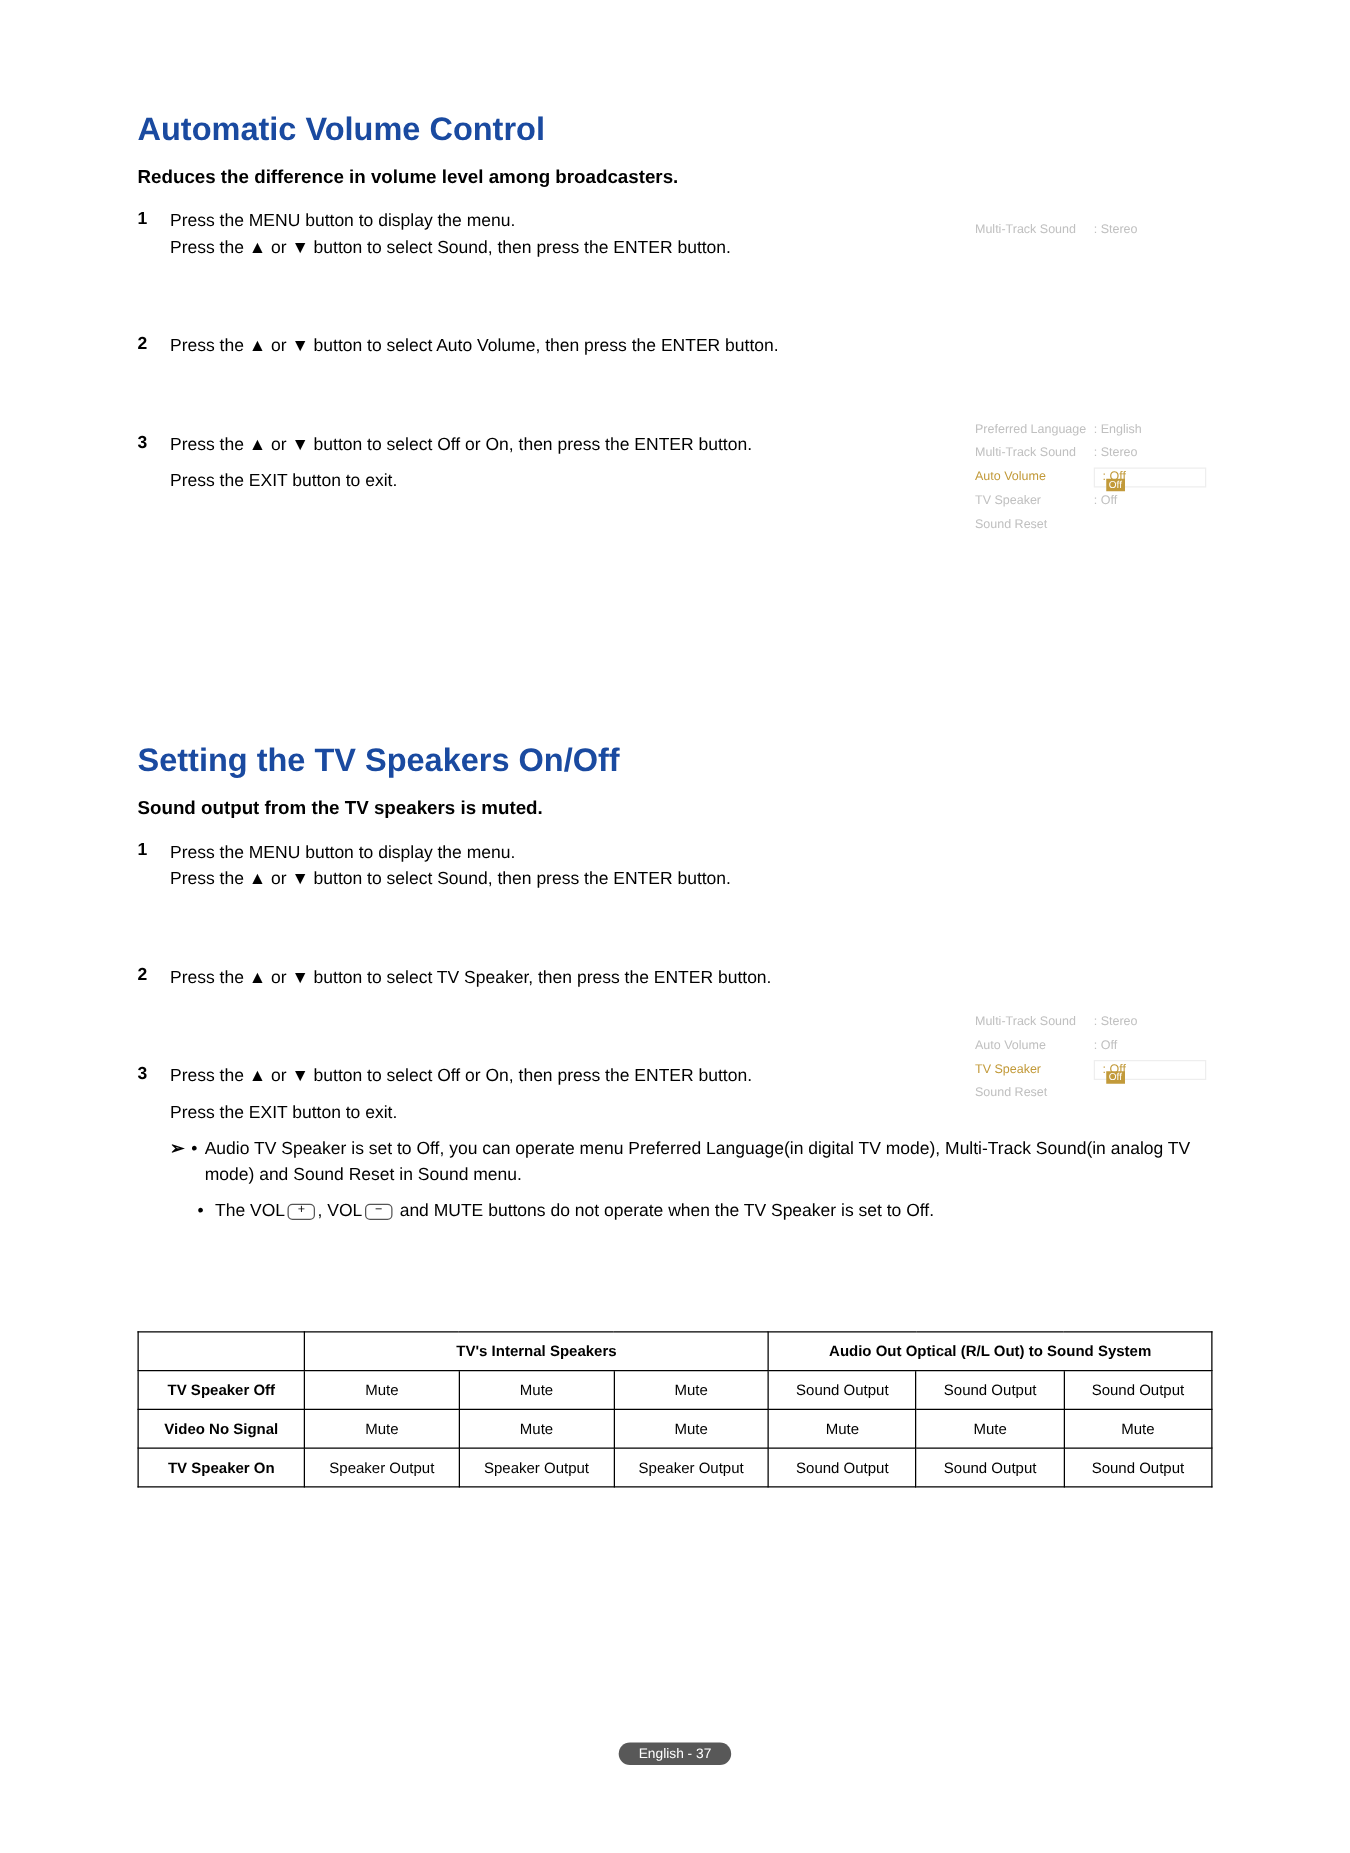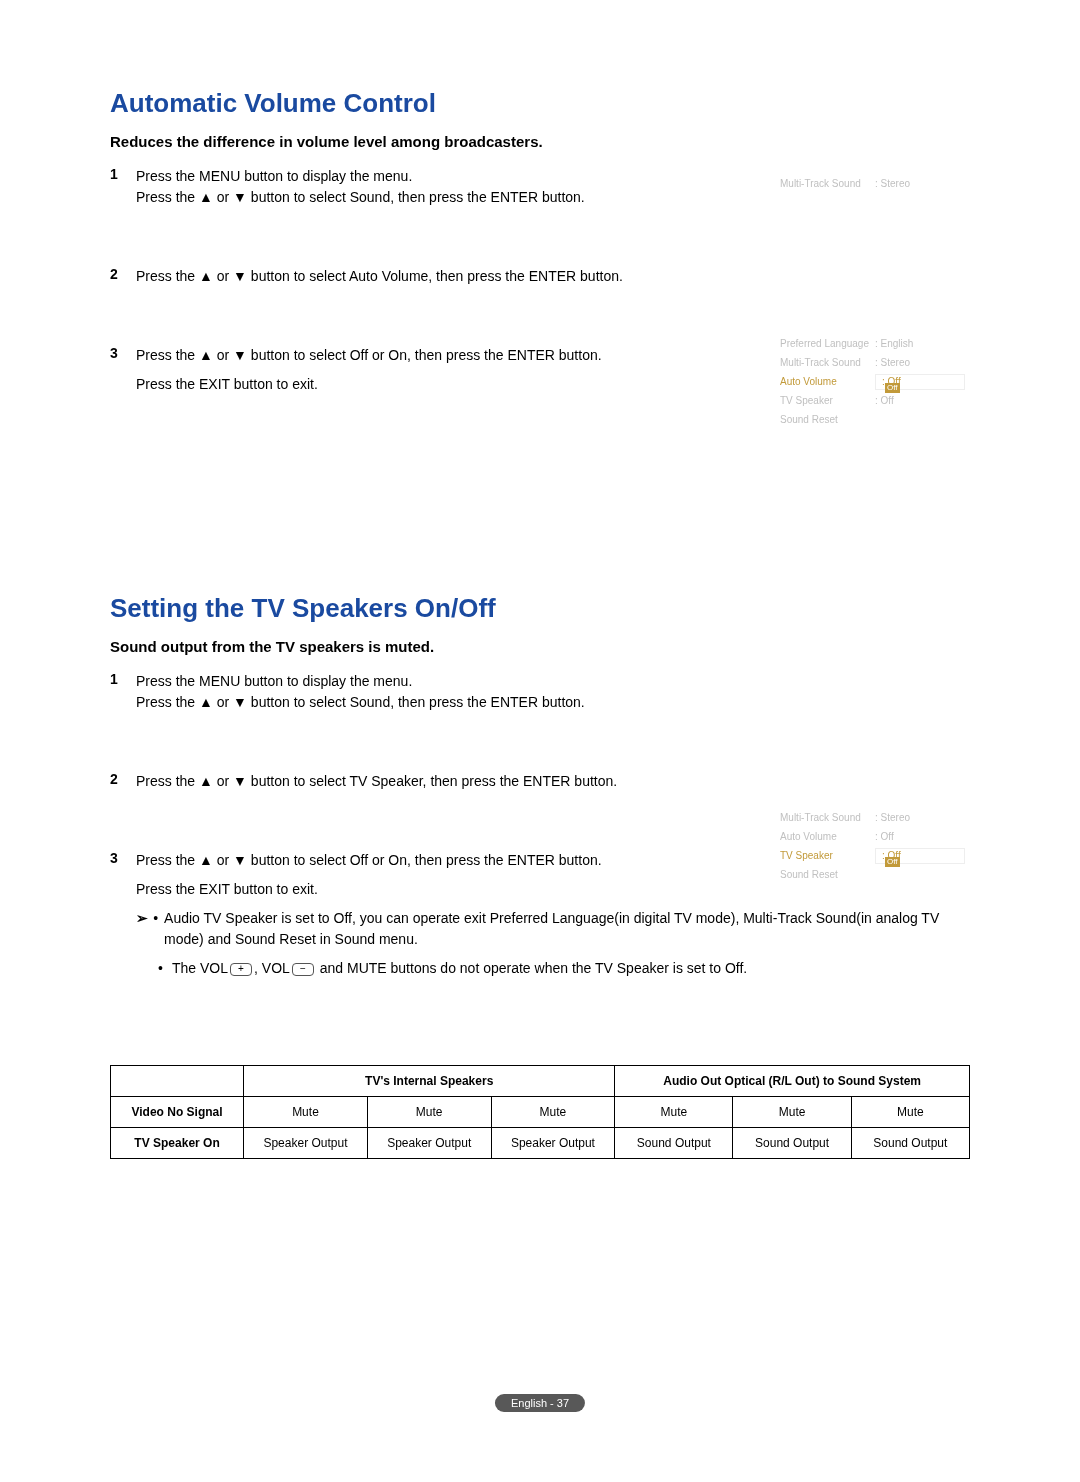--- a/index.html
+++ b/index.html
@@ -242,21 +242,21 @@
     <div class="step-row">
       <div class="step-no">3</div>
       <div class="step-text">
         <span>Press the ▲ or ▼ button to select </span><span class="bold">Off</span><span> or </span><span class="bold">On</span><span>, then press the </span><span class="bold">ENTER</span><span> button.</span>
         <div style="height:8px"></div>
         <span>Press the </span><span class="bold">EXIT</span><span> button to exit.</span>
         <div class="arrow-note">
           <span class="arrow-glyph">➢</span>
           <span class="bullet">•</span>
           <span>
-            <span>Audio </span><span class="bold">TV Speaker</span><span> is set to </span><span class="bold">Off</span><span>, you can operate exit </span><span class="bold">Preferred Language</span><span>(in digital TV mode), </span><span class="bold">Multi-Track Sound</span><span>(in analog TV mode) and </span><span class="bold">Sound Reset</span><span> in Sound menu.</span>
+            <span>Audio </span><span class="bold">TV Speaker</span><span> is set to </span><span class="bold">Off</span><span>, you can operate menu </span><span class="bold">Preferred Language</span><span>(in digital TV mode), </span><span class="bold">Multi-Track Sound</span><span>(in analog TV mode) and </span><span class="bold">Sound Reset</span><span> in Sound menu.</span>
           </span>
         </div>
         <div class="arrow-note" style="margin-left:22px">
           <span class="bullet">•</span>
           <span>
             <span>The </span><span class="bold">VOL</span><span class="vol-btn vol-plus"></span><span>, </span><span class="bold">VOL</span><span class="vol-btn vol-minus"></span><span> and </span><span class="bold">MUTE</span><span> buttons do not operate when the TV Speaker is set to Off.</span>
           </span>
         </div>
       </div>
     </div>
@@ -283,20 +283,29 @@
     </div>
   </div>
 
   <div class="table-wrap">
     <table>
       <tbody>
           <tr>
         <th style="border-top:1px solid #000;border-left:1px solid #000;background:#fff"></th>
         <th colspan="3">TV's Internal Speakers</th>
         <th colspan="3">Audio Out Optical (R/L Out) to Sound System</th>
+      </tr>
+      <tr>
+        <td class="row-head">TV Speaker Off</td>
+        <td>Mute</td>
+            <td>Mute</td>
+            <td>Mute</td>
+        <td>Sound Output</td>
+            <td>Sound Output</td>
+            <td>Sound Output</td>
       </tr>
       <tr>
         <td class="row-head">Video No Signal</td>
         <td>Mute</td>
             <td>Mute</td>
             <td>Mute</td>
         <td>Mute</td>
             <td>Mute</td>
             <td>Mute</td>
       </tr>

